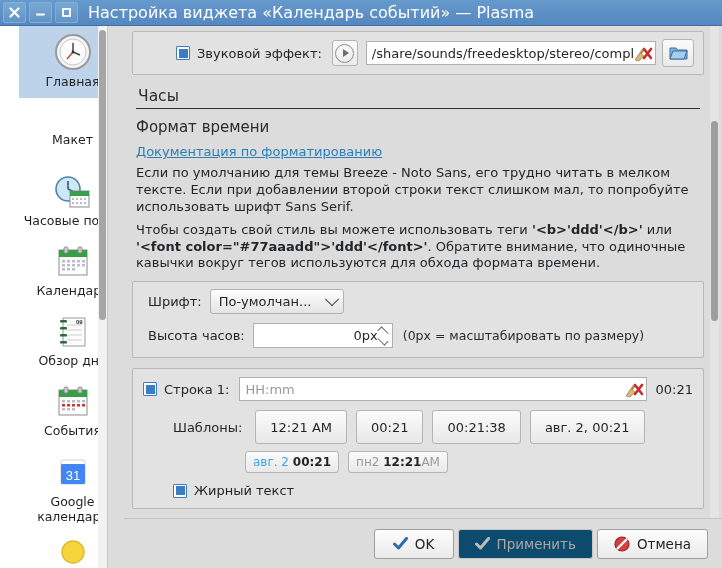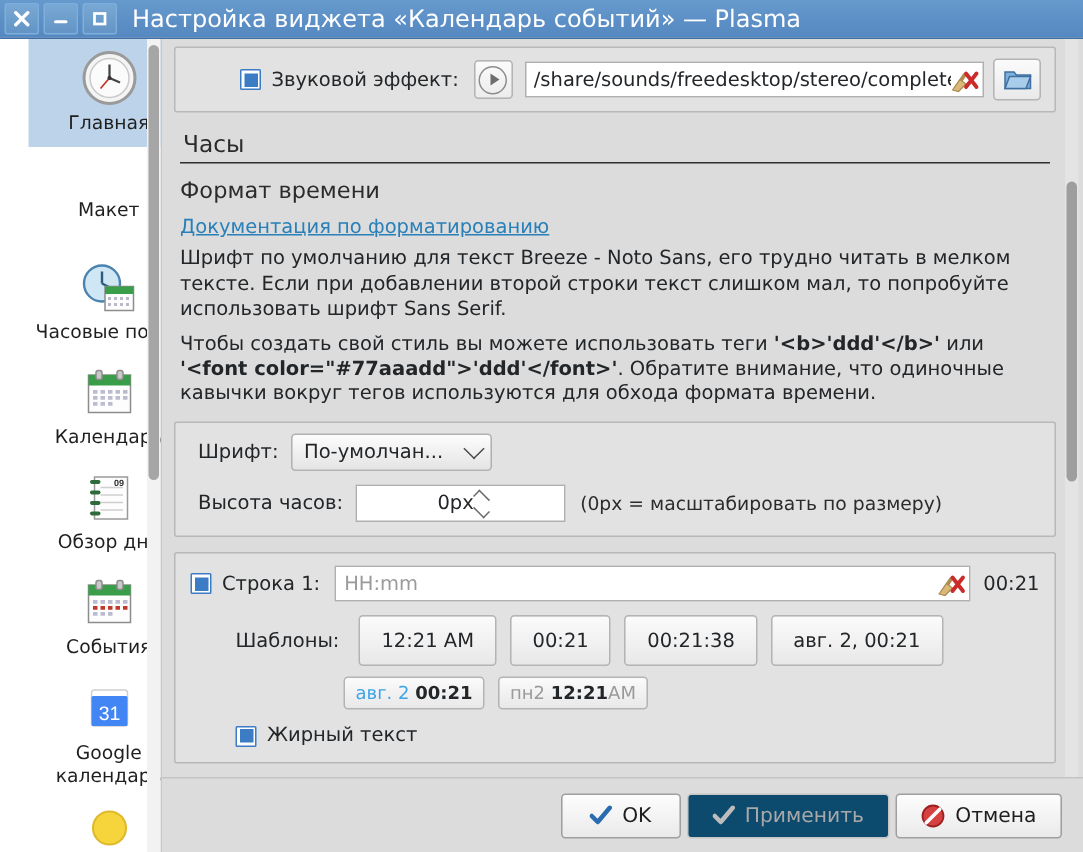--- a/index.html
+++ b/index.html
@@ -44,21 +44,21 @@
     margin-left:19px;
   }
   .side-item.selected{background:#bcd3ea;}
   .side-icon{height:40px;display:flex;align-items:center;justify-content:center;margin-bottom:2px;}
   .side-label{font-size:12.5px;line-height:1.25;color:#1f1f1f;}
   .sb-track{position:absolute;top:0;right:0;width:9px;height:100%;background:#f2f2f2;}
   .sb-thumb{position:absolute;left:1px;width:7px;border-radius:4px;background:#a6a6a6;}
 
   
   .content{
-    flex:1;min-width:0;background:#dcdcdc;position:relative;display:flex;flex-direction:column;
+    flex:1;min-width:0;background:#dcdcdc;position:relative;display:flex;flex-direction:column;margin-left:16px;
   }
   .scrollarea{
     flex:1;position:relative;overflow:hidden;padding:0 18px 0 8px;
   }
   .c-scroll-track{position:absolute;top:0;right:3px;width:9px;height:519px;background:#e4e4e4;}
   .c-scroll-thumb{position:absolute;left:1px;width:7px;border-radius:4px;background:#9e9e9e;}
 
   
   .groupbox{
     border:1px solid #b8b8b8;border-radius:2px;background:#e2e2e2;
@@ -108,21 +108,21 @@
   .combo{
     height:25px;box-sizing:border-box;min-width:113px;border:1px solid #b1b1b1;border-radius:3px;
     background:linear-gradient(to bottom,#fdfdfd,#e4e4e4);
     display:inline-flex;align-items:center;padding:0 6px 0 8px;font-size:13px;margin-left:8px;gap:16px;
   }
   .chev{width:9px;height:9px;border-right:1.6px solid #4a4a4a;border-bottom:1.6px solid #4a4a4a;transform:rotate(45deg) translate(-2px,-2px);}
 
   
   .spin{
     height:25px;box-sizing:border-box;width:140px;border:1px solid #b0b0b0;background:#fff;
-    display:inline-flex;align-items:center;justify-content:center;padding:0 4px 0 8px;font-size:13px;margin-left:8px;
+    display:inline-flex;align-items:center;justify-content:flex-end;padding:0 4px 0 8px;font-size:13px;margin-left:8px;
   }
   .spin-arrows{display:flex;flex-direction:column;align-items:center;gap:2px;}
   .up{width:9px;height:5px;border-left:1.4px solid #6a6a6a;border-top:1.4px solid #6a6a6a;transform:rotate(45deg);}
   .dn{width:9px;height:5px;border-right:1.4px solid #6a6a6a;border-bottom:1.4px solid #6a6a6a;transform:rotate(45deg);}
 
   .hint{font-size:12.5px;margin-left:10px;color:#2b2b2b;}
 
   
   .tmplbtn{
     height:17px;box-sizing:border-box;border:1px solid #b4b4b4;border-radius:3px;
@@ -357,21 +357,21 @@
                 <path d="M1 3 h6 l1.6 2 H18 v9 H1 Z" fill="#7eb0dd" stroke="#3e6f9e" stroke-width="1"></path>
                 <path d="M1 14 L4 6 H18 L15 14 Z" fill="#a8cdeb" stroke="#3e6f9e" stroke-width="1"></path>
               </svg>
             </div>
           </div>
         </div>
 
         <div class="sect-head">Часы</div>
         <div class="sub-head">Формат времени</div>
         <a class="link" href="#">Документация по форматированию</a>
-        <div class="para">Шрифт по умолчанию для текст Breeze - Noto Sans, его трудно читать в мелком тексте. Если при добавлении второй строки текст слишком мал, то попробуйте использовать шрифт Sans Serif.</div>
+        <div class="para">Если по умолчанию для темы Breeze - Noto Sans, его трудно читать в мелком тексте. Если при добавлении второй строки текст слишком мал, то попробуйте использовать шрифт Sans Serif.</div>
 
         <div class="para">
           <span>Чтобы создать свой стиль вы можете использовать теги </span><b>'&lt;b&gt;'ddd'&lt;/b&gt;'</b><span> или </span><b>'&lt;font color="#77aaadd"&gt;'ddd'&lt;/font&gt;'</b><span>. Обратите внимание, что одиночные кавычки вокруг тегов используются для обхода формата времени.</span>
         </div>
 
         
         <div class="groupbox" style="margin-top:9px;padding:7px 10px 9px 10px;">
           <div class="row" style="padding-left:5px;">
             <span>Шрифт:</span>
             <div class="combo">

